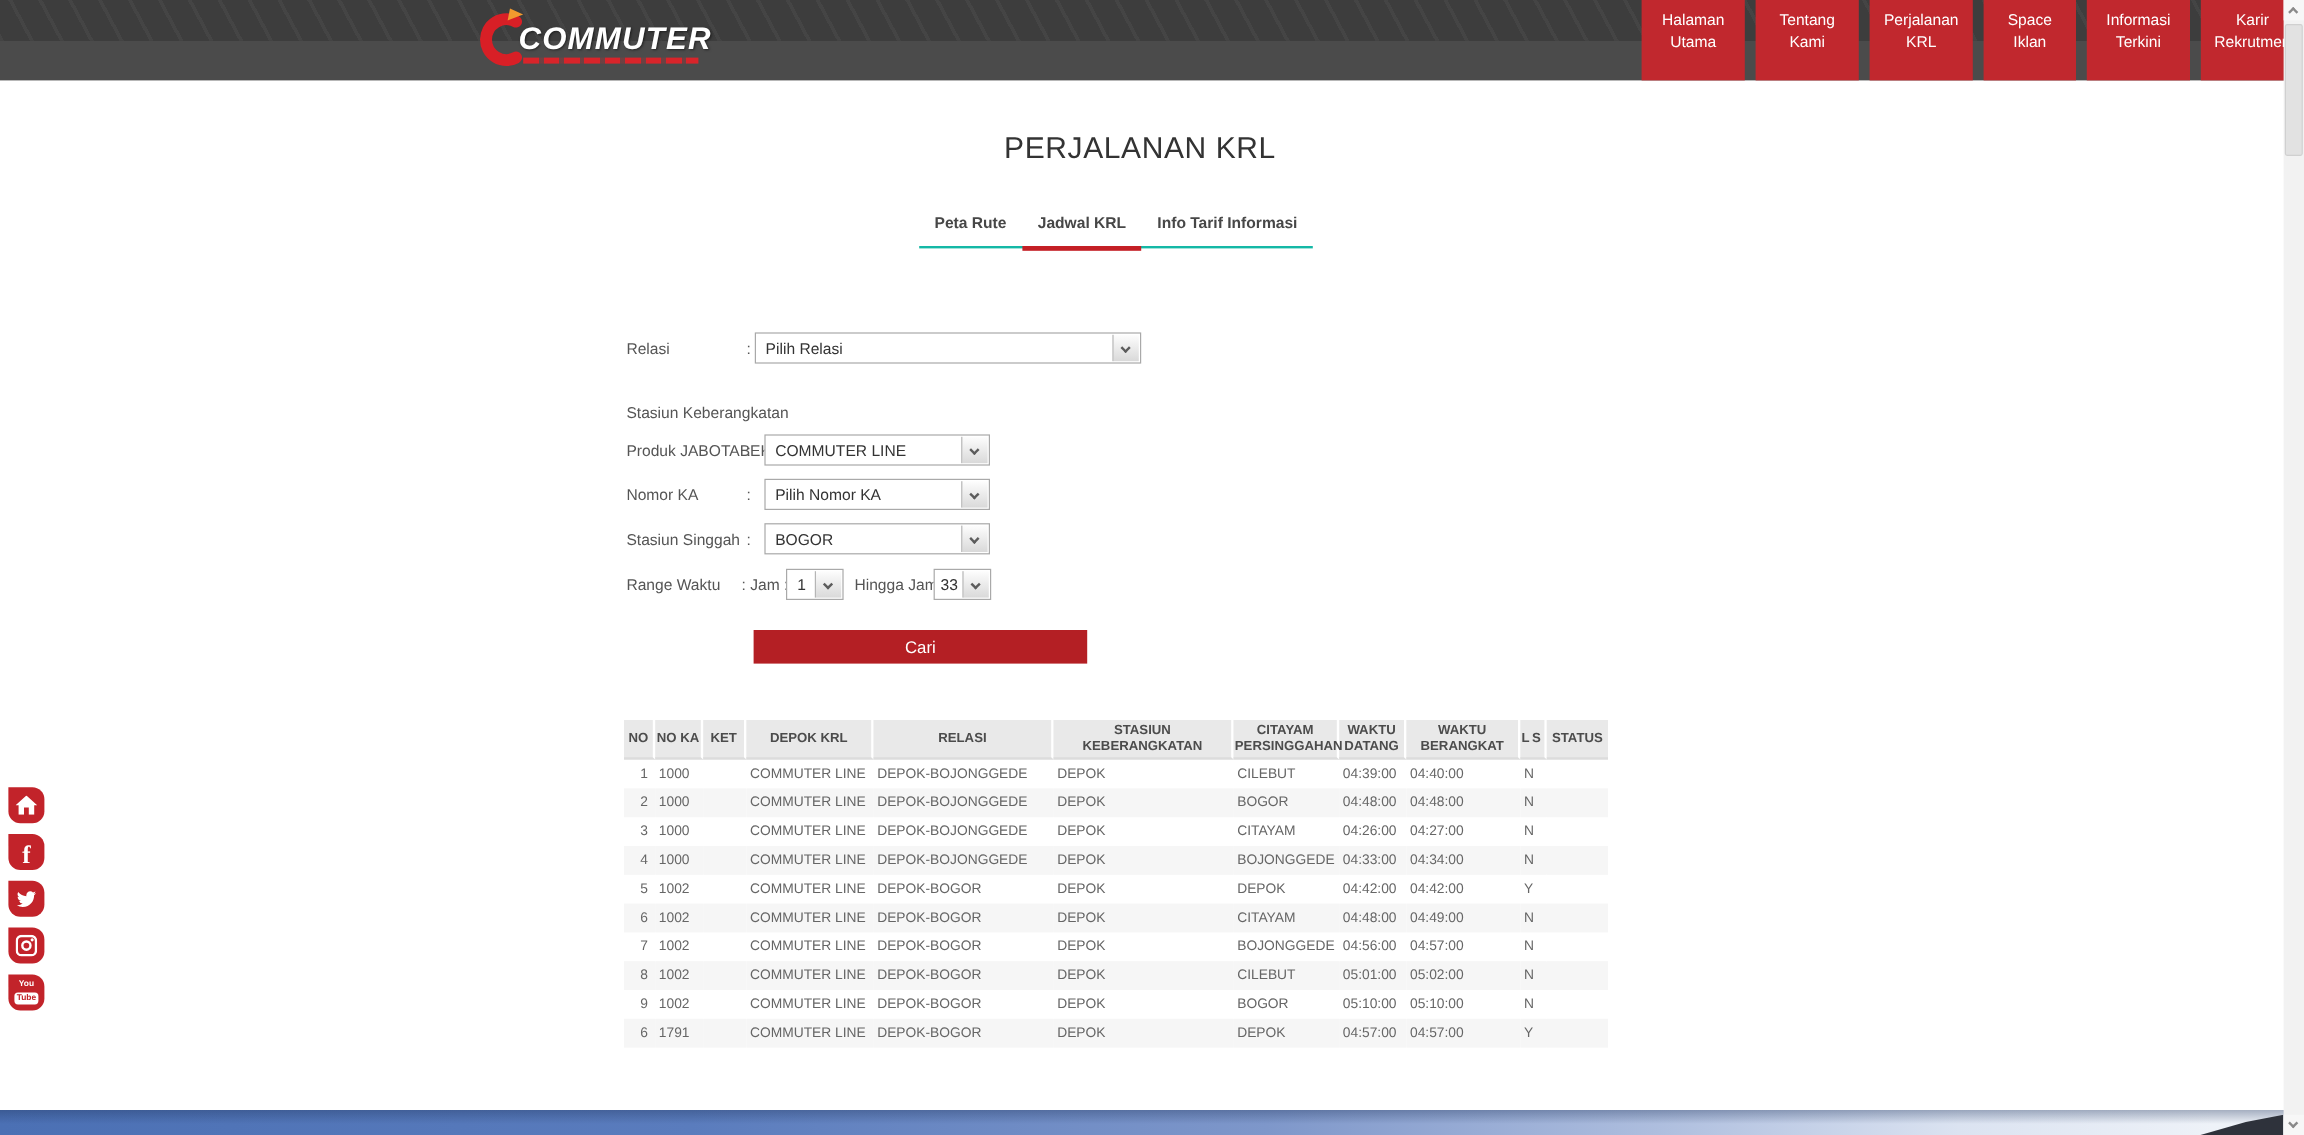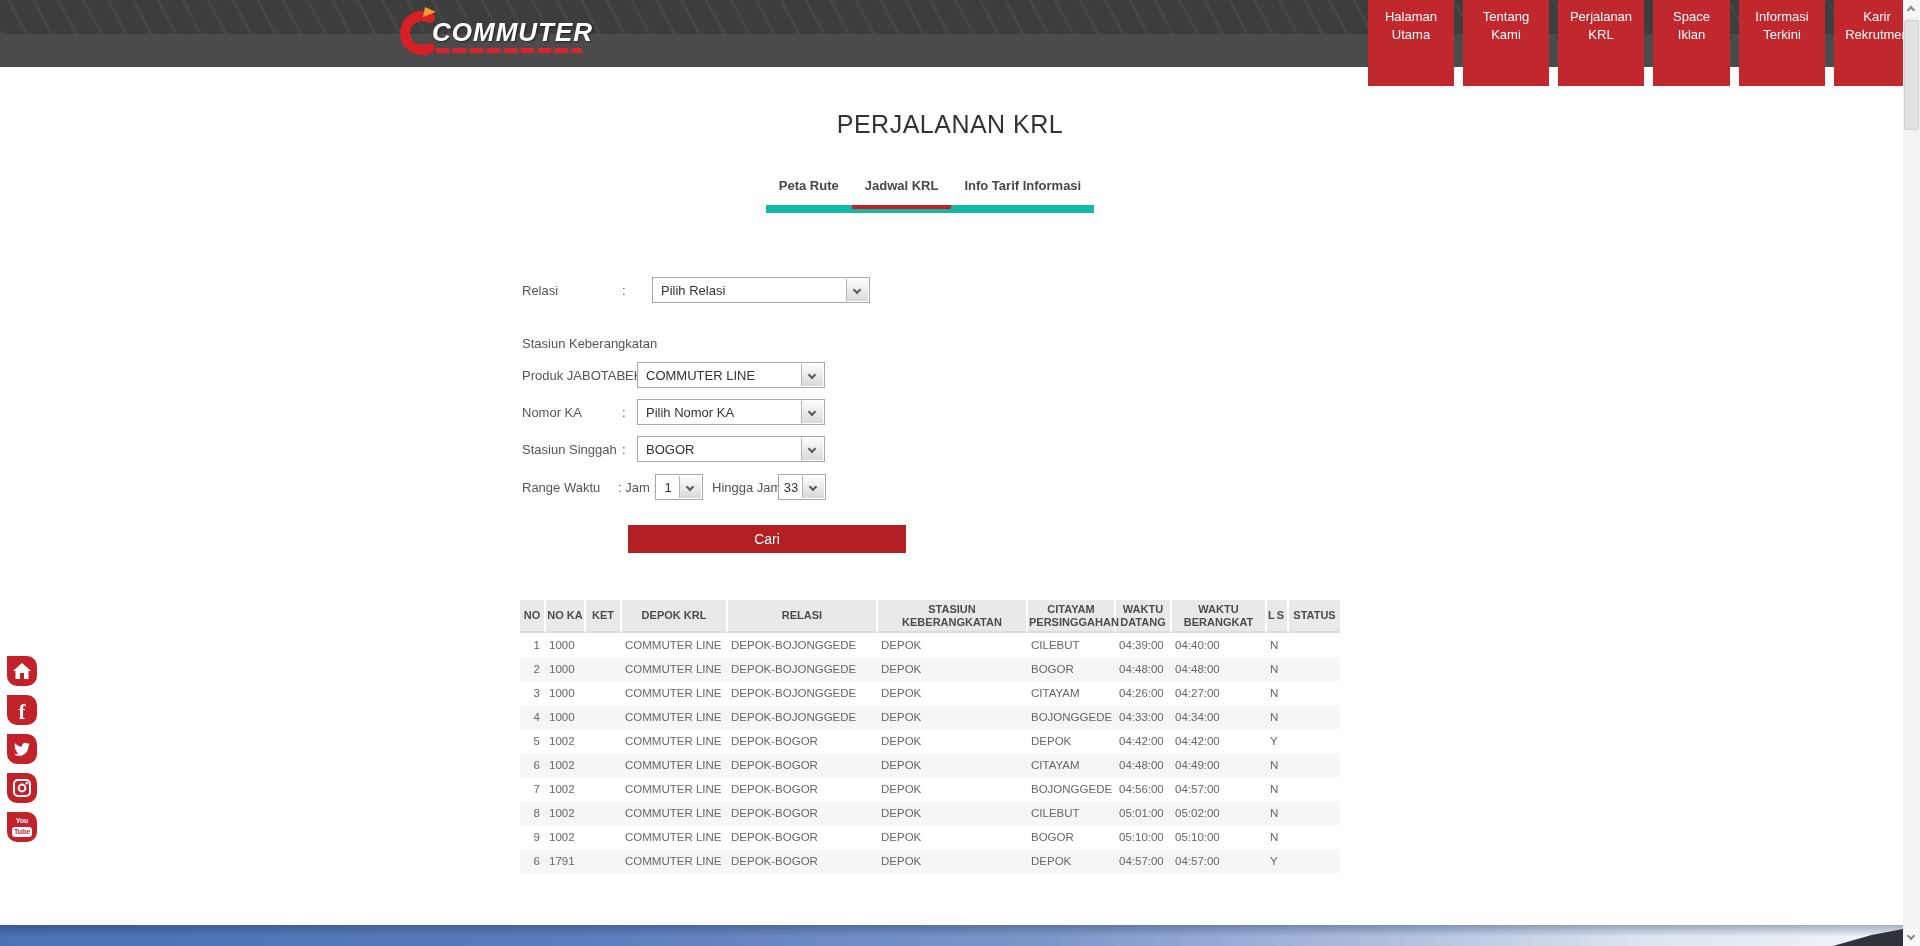--- a/index.html
+++ b/index.html
@@ -12,40 +12,40 @@
   .header::before { content:""; position:absolute; inset:0 0 33px 0;
     background:repeating-linear-gradient(62deg, rgba(255,255,255,0.04) 0 3px, transparent 3px 22px);
     pointer-events:none; }
   .logo { position:absolute; left:392px; top:5px; width:200px; height:58px; }
   .logo svg { position:absolute; left:0; top:0; }
   .logo-word { position:absolute; left:40px; top:12px; color:#fff; font-size:26px;
     font-weight:bold; font-style:italic; letter-spacing:1px; text-shadow:1px 1px 2px rgba(0,0,0,.5); }
   .logo-tagline { position:absolute; left:44px; top:43px; width:146px; height:5px;
     background:repeating-linear-gradient(90deg, #d8242a 0 13px, rgba(216,36,42,.25) 13px 17px); }
 
-  .main-nav { position:absolute; left:1368px; top:0; height:86px; display:flex; gap:9px; }
+  .main-nav { position:absolute; left:1368px; top:0; height:67px; display:flex; gap:9px; }
   .nav-btn { min-width:72px; max-width:86px; padding:8px 9px 0 9px; background:#c1282e;
     color:#fff; font-size:13px; line-height:18px; text-align:center; cursor:pointer; }
 
   
   .scrollbar { position:absolute; right:0; top:0; width:17px; height:946px; background:#f2f2f2; z-index:50; }
   .sb-btn { position:absolute; left:0; width:17px; height:17px; background:#f7f7f7; }
   .sb-btn.up { top:0; } .sb-btn.down { bottom:0; }
   .chev { position:absolute; left:5px; width:6px; height:6px;
     border-right:2px solid #8a8a8a; border-bottom:2px solid #8a8a8a; }
   .sb-btn.up .chev { top:7px; transform:rotate(-135deg); }
   .sb-btn.down .chev { top:4px; transform:rotate(45deg); }
   .sb-thumb { position:absolute; left:1px; top:20px; width:15px; height:110px;
     background:#e2e2e2; border:1px solid #d0d0d0; border-radius:2px; }
 
   
   .page-title { position:absolute; left:520px; top:110px; width:860px; text-align:center;
     font-size:25px; color:#333; letter-spacing:.5px; }
   .tabs-wrap { position:absolute; left:520px; top:172px; width:820px; display:flex; justify-content:center; }
-  .tabs { display:inline-flex; border-bottom:8px solid #14b8a6; }
+  .tabs { display:inline-flex; border-bottom:2px solid #14b8a6; }
   .tab { padding:6px 13px 12px 13px; font-size:13px; font-weight:bold; color:#474747;
     cursor:pointer; margin-bottom:-4px; }
   .tab.active { border-bottom:4px solid #c41f25; }
 
   
   .form { position:absolute; left:520px; top:0; width:860px; }
   .frow { position:absolute; left:0; width:860px; height:27px; }
   .flabel { position:absolute; left:2px; top:6px; font-size:13px; color:#555; }
   .fcolon { position:absolute; left:102px; top:6px; font-size:13px; color:#555; }
   .section-label { position:absolute; left:2px; top:336px; font-size:13px; color:#555; }
@@ -131,21 +131,21 @@
       <div class="tab active">Jadwal KRL</div>
       <div class="tab">Info Tarif Informasi</div>
     </div>
 </div>
 
 <div class="form">
 
   <div class="frow" style="top:277px">
     <span class="flabel">Relasi</span>
     <span class="fcolon">:</span>
-    <div class="sel" style="left:132px; width:218px">
+    <div class="sel" style="left:109px; width:322px">
       <span class="sel-value">Pilih Relasi</span>
       <span class="sel-arrow">
           <span class="chev"></span>
         </span>
     </div>
   </div>
 
   <span class="section-label">Stasiun Keberangkatan</span>
 
   <div class="frow" style="top:362px">

